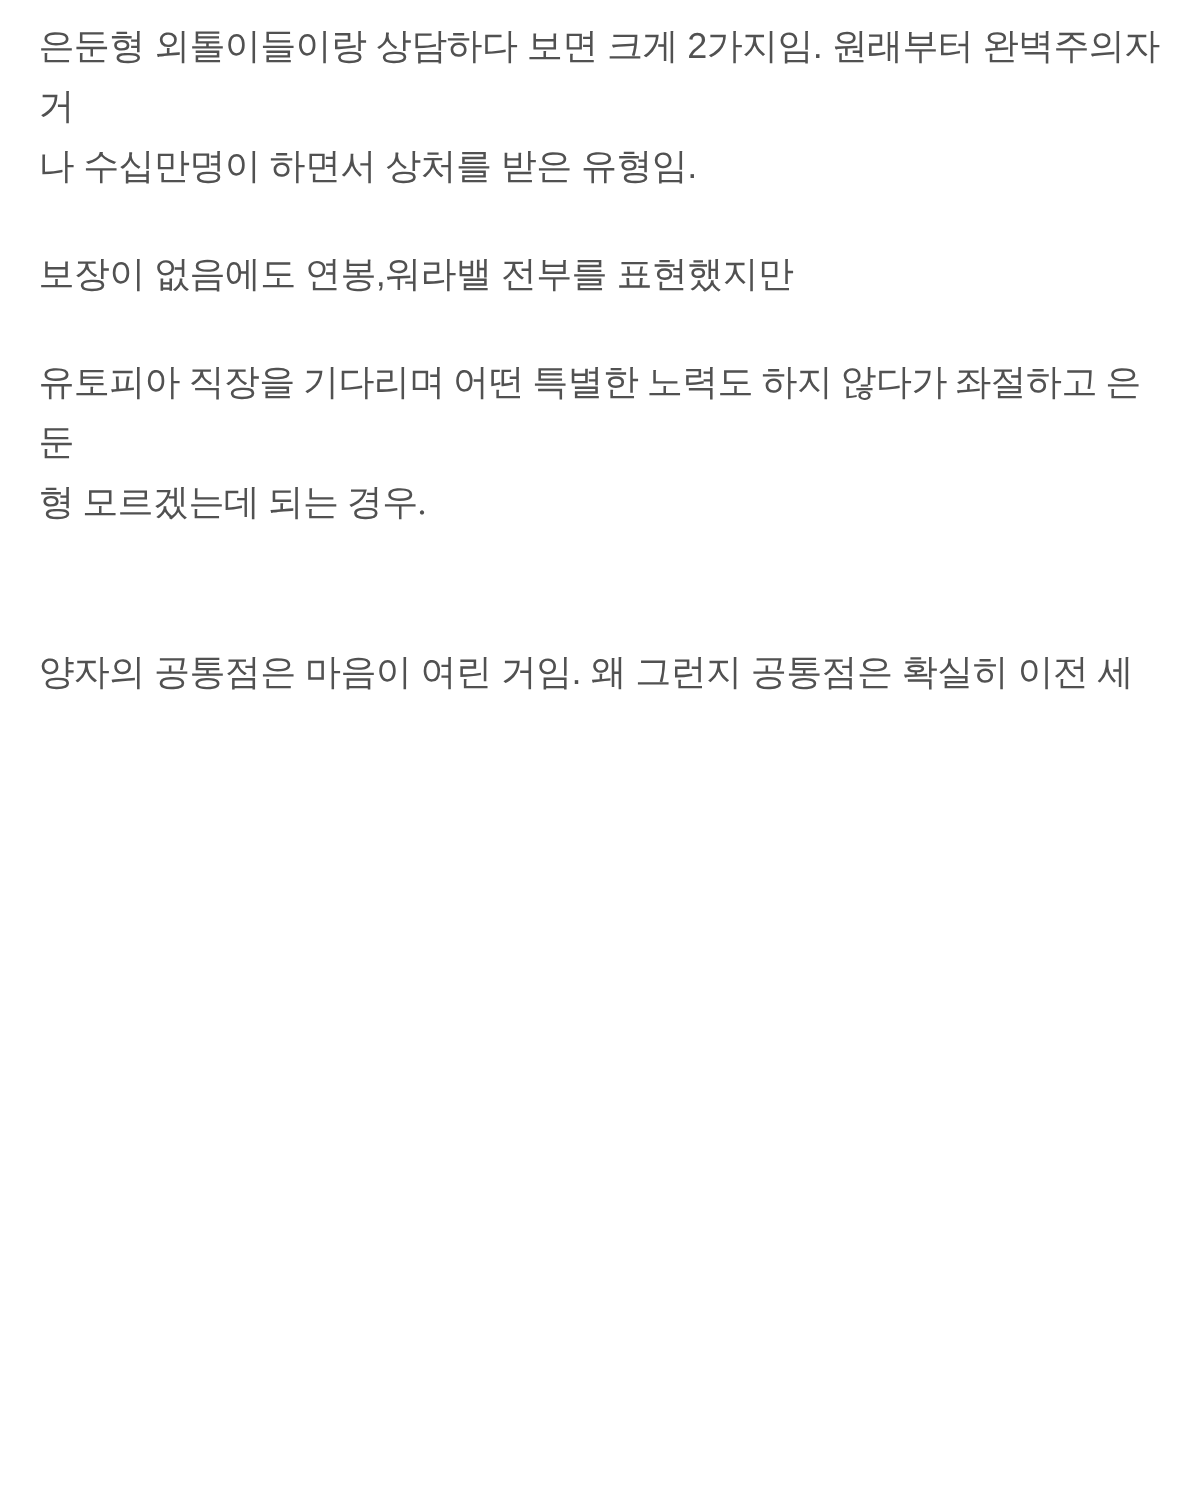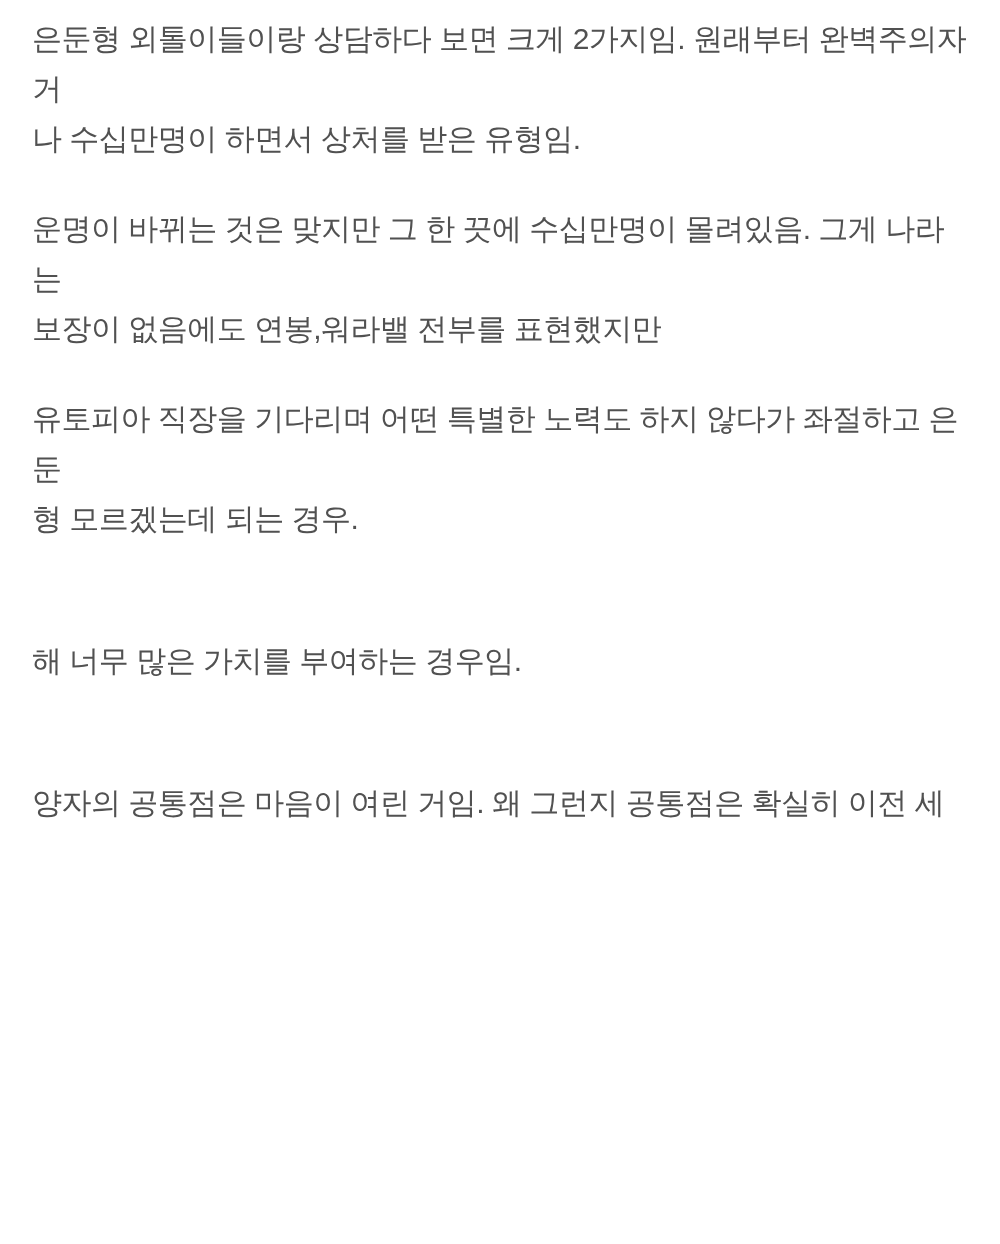--- a/index.html
+++ b/index.html
@@ -22,46 +22,45 @@
     font-size: 30px;
     line-height: 50px;
     letter-spacing: -0.5px;
     font-weight: 400;
   }
   .paragraph {
     margin: 0 0 40px 0;
   }
   .paragraph.gap-large {
     margin-bottom: 92px;
+    font-family: Liberation Serif, serif;
   }
   .paragraph:last-child {
     margin-bottom: 0;
   }
   .text-line {
     display: block;
     white-space: pre-wrap;
   }
 </style>
 </head>
 <body style="background: rgb(255, 255, 255);">
 
 <main class="article" style="color: rgb(81, 81, 81);">
   <div id="paragraphs">
       <p class="paragraph">
         <span class="text-line">은둔형 외톨이들이랑 상담하다 보면 크게 2가지임. 원래부터 완벽주의자거</span>
         <span class="text-line">나 수십만명이 하면서 상처를 받은 유형임.</span>
       </p>
       <p class="paragraph">
-        <span class="text-line">운명이 바뀌는 것은 맞지만 그 한 끗에 수십만명이 몰려있음. 그게 나라는</span>
         <span class="text-line">보장이 없음에도 연봉,워라밸 전부를 표현했지만</span>
       </p>
       <p class="paragraph gap-large">
         <span class="text-line">유토피아 직장을 기다리며 어떤 특별한 노력도 하지 않다가 좌절하고 은둔</span>
         <span class="text-line">형 모르겠는데 되는 경우.</span>
       </p>
       <p class="paragraph gap-large">
-        <span class="text-line">해 너무 많은 가치를 부여하는 경우임.</span>
       </p>
       <p class="paragraph">
         <span class="text-line">양자의 공통점은 마음이 여린 거임. 왜 그런지 공통점은 확실히 이전 세</span>
       </p>
     </div>
 </main>
 
 </body></html>

